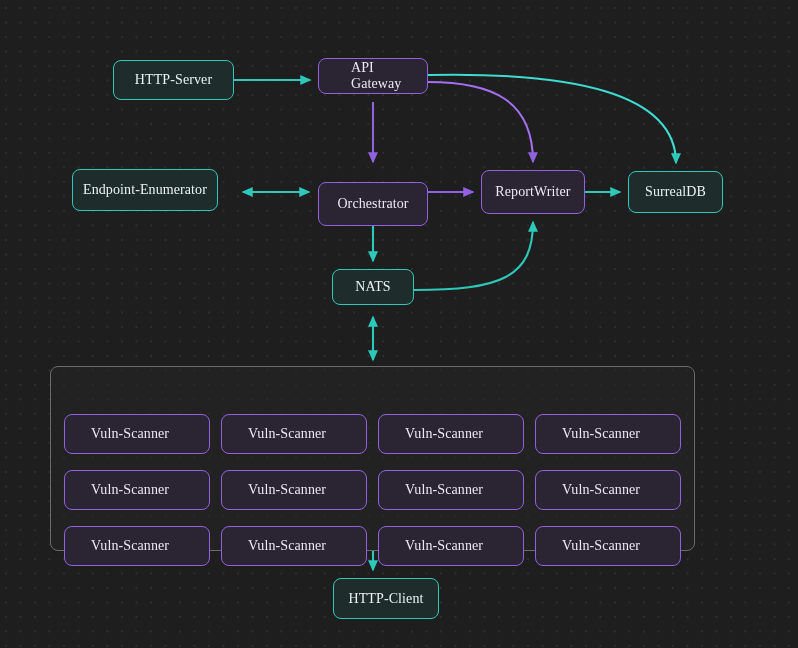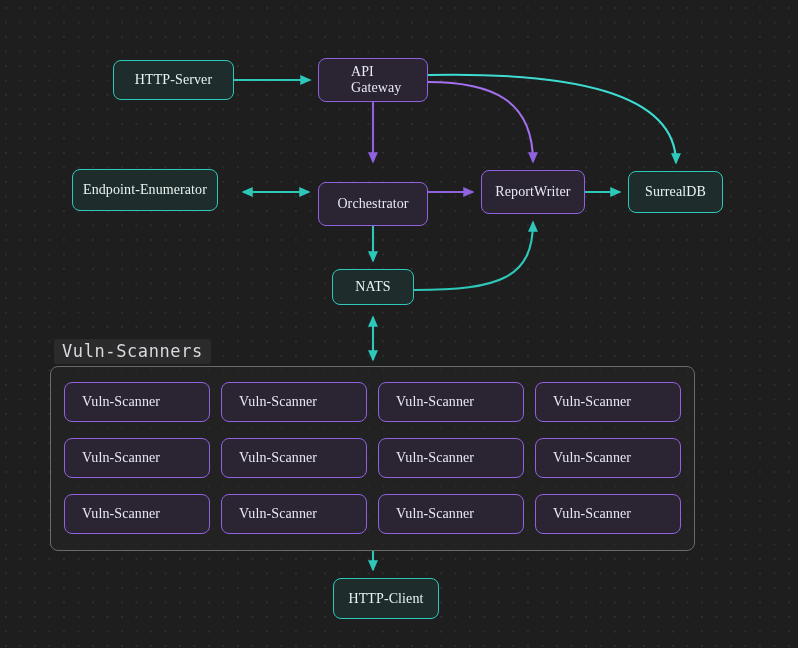--- a/index.html
+++ b/index.html
@@ -33,21 +33,21 @@
     align-items: center;
     border-radius: 8px;
     border-width: 1.6px;
     border-style: solid;
     font-size: 14px;
     letter-spacing: 0.1px;
     color: #e6e6ec;
     z-index: 3;
   }
   .node.center { justify-content: center; }
-  .node.leftpad { justify-content: flex-start; padding-left: 17px; }
+  .node.leftpad { justify-content: flex-start; padding-left: 26px; margin-top: 32px; }
   .node.teal {
     border-color: #2ec8bb;
     background: #1f2c2c;
     color: #eaf3f2;
   }
   .node.purple {
     border-color: #9062e0;
     background: #2a2433;
     color: #eae8f2;
   }
@@ -104,27 +104,26 @@
     <path d="M 373 214 L 373 261" fill="none" stroke="#2ec8bb" stroke-width="2.1" marker-end="url(#arrow-teal)"></path>
 
     <path d="M 414 290 C 500 290, 533 278, 533 222" fill="none" stroke="#2ec8bb" stroke-width="2.1" marker-end="url(#arrow-teal)"></path>
 
     <path d="M 373 317 L 373 360" fill="none" stroke="#2ec8bb" stroke-width="2.1" marker-start="url(#arrow-teal)" marker-end="url(#arrow-teal)"></path>
 
     <path d="M 373 551 L 373 570" fill="none" stroke="#2ec8bb" stroke-width="2.1" marker-end="url(#arrow-teal)"></path>
   </svg>
 
   <div id="group-box" class="group-box" style="left: 50px; top: 366px; width: 645px; height: 185px;"></div>
-  <div id="group-label" class="group-label" style="left: 54px; top: 339px;">Vuln-Scanners</div>
 
   <div id="nodes">
       <div class="node teal center" style="left: 113px; top: 60px; width: 121px; height: 40px;">
         <span>HTTP-Server</span>
       </div>
-      <div class="node purple center" style="left: 318px; top: 58px; width: 110px; height: 44px; padding-left: 32px;">
+      <div class="node purple center" style="left: 318px; top: 58px; width: 110px; height: 36px; padding-left: 32px;">
         <span>API Gateway</span>
       </div>
       <div class="node teal center" style="left: 72px; top: 169px; width: 146px; height: 42px; text-align: center;">
         <span>Endpoint-Enumerator</span>
       </div>
       <div class="node purple center" style="left: 318px; top: 182px; width: 110px; height: 44px;">
         <span>Orchestrator</span>
       </div>
       <div class="node purple center" style="left: 481px; top: 170px; width: 104px; height: 44px;">
         <span>ReportWriter</span>

